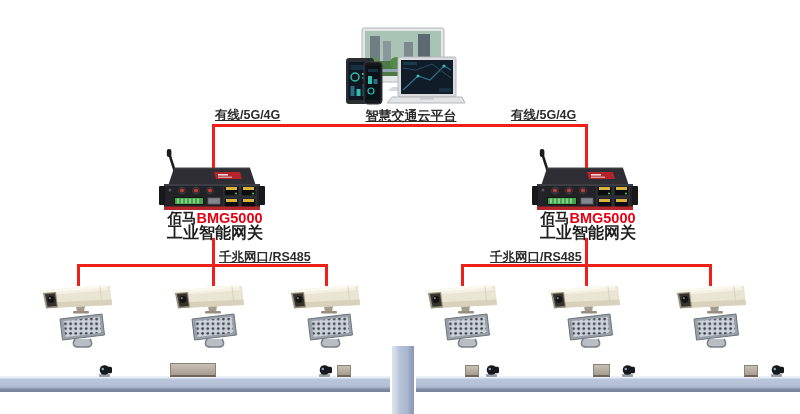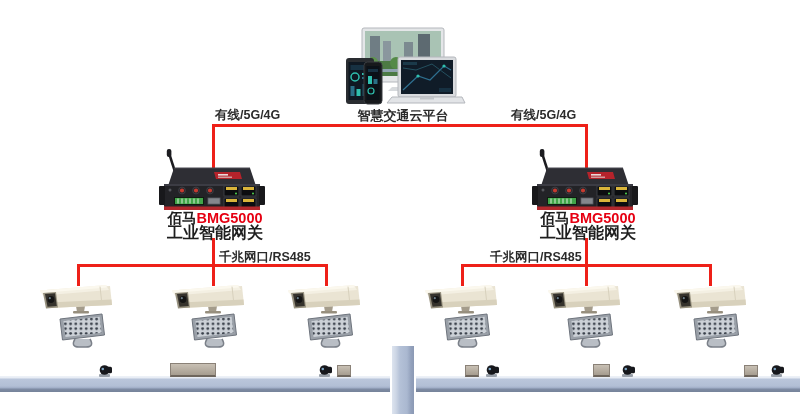--- a/index.html
+++ b/index.html
@@ -1,22 +1,22 @@
 <!DOCTYPE html>
 <html><head>
 <meta charset="utf-8">
 <style>
   html,body{margin:0;padding:0;background:#ffffff;}
   #stage{position:relative;width:800px;height:414px;background:#ffffff;overflow:hidden;
          font-family:"Liberation Sans","DejaVu Sans",sans-serif;}
   
   .rl{position:absolute;background:#ee2018;}
   
-  .lbl{position:absolute;font-size:12.5px;font-weight:600;color:#2b2b2b;white-space:nowrap;letter-spacing:0;}
-  .platform-lbl{left:340px;top:107px;width:126px;text-align:center;font-size:13px;}
+  .lbl{position:absolute;font-size:12.5px;font-weight:600;color:#2b2b2b;white-space:nowrap;letter-spacing:0;text-decoration:underline;}
+  .platform-lbl{left:348px;top:107px;width:126px;text-align:center;font-size:13px;}
   .gwlabel{position:absolute;width:134px;text-align:center;color:#1e1e1e;line-height:14px;}
   .gwlabel .l1{font-size:14.5px;font-weight:700;}
   .gwlabel .l2{font-size:16px;font-weight:700;margin-top:1px;}
   .gwlabel .model{color:#e60012;}
   
   .gfx{position:absolute;}
   
   .road-h{position:absolute;top:376px;height:16px;
     background:linear-gradient(#eef2f8 0px,#e6ebf4 2px,#bac6db 3px,#b2bfd5 10px,#9fadc6 12px,#7e8ba3 13px,#76839a 16px);}
   .road-v{position:absolute;left:390px;top:346px;width:26px;height:68px;box-sizing:border-box;

